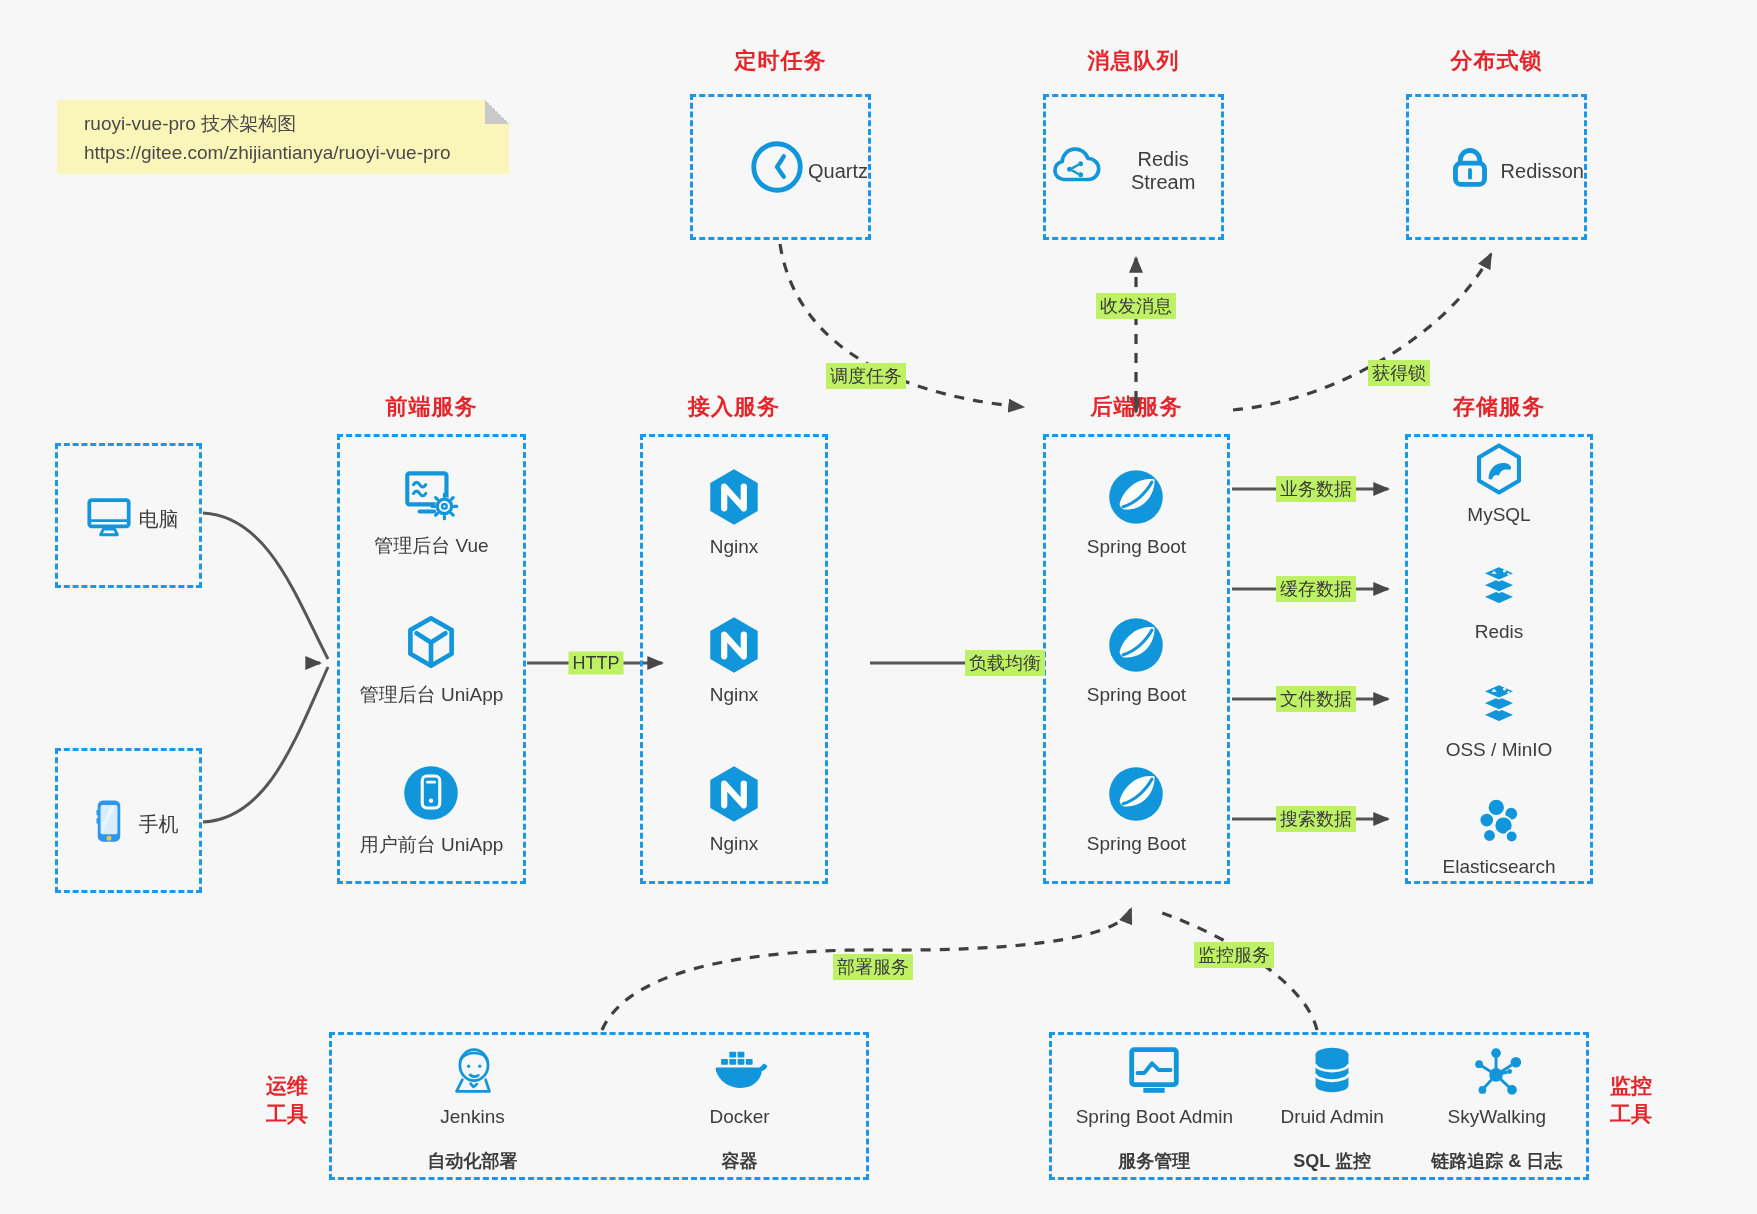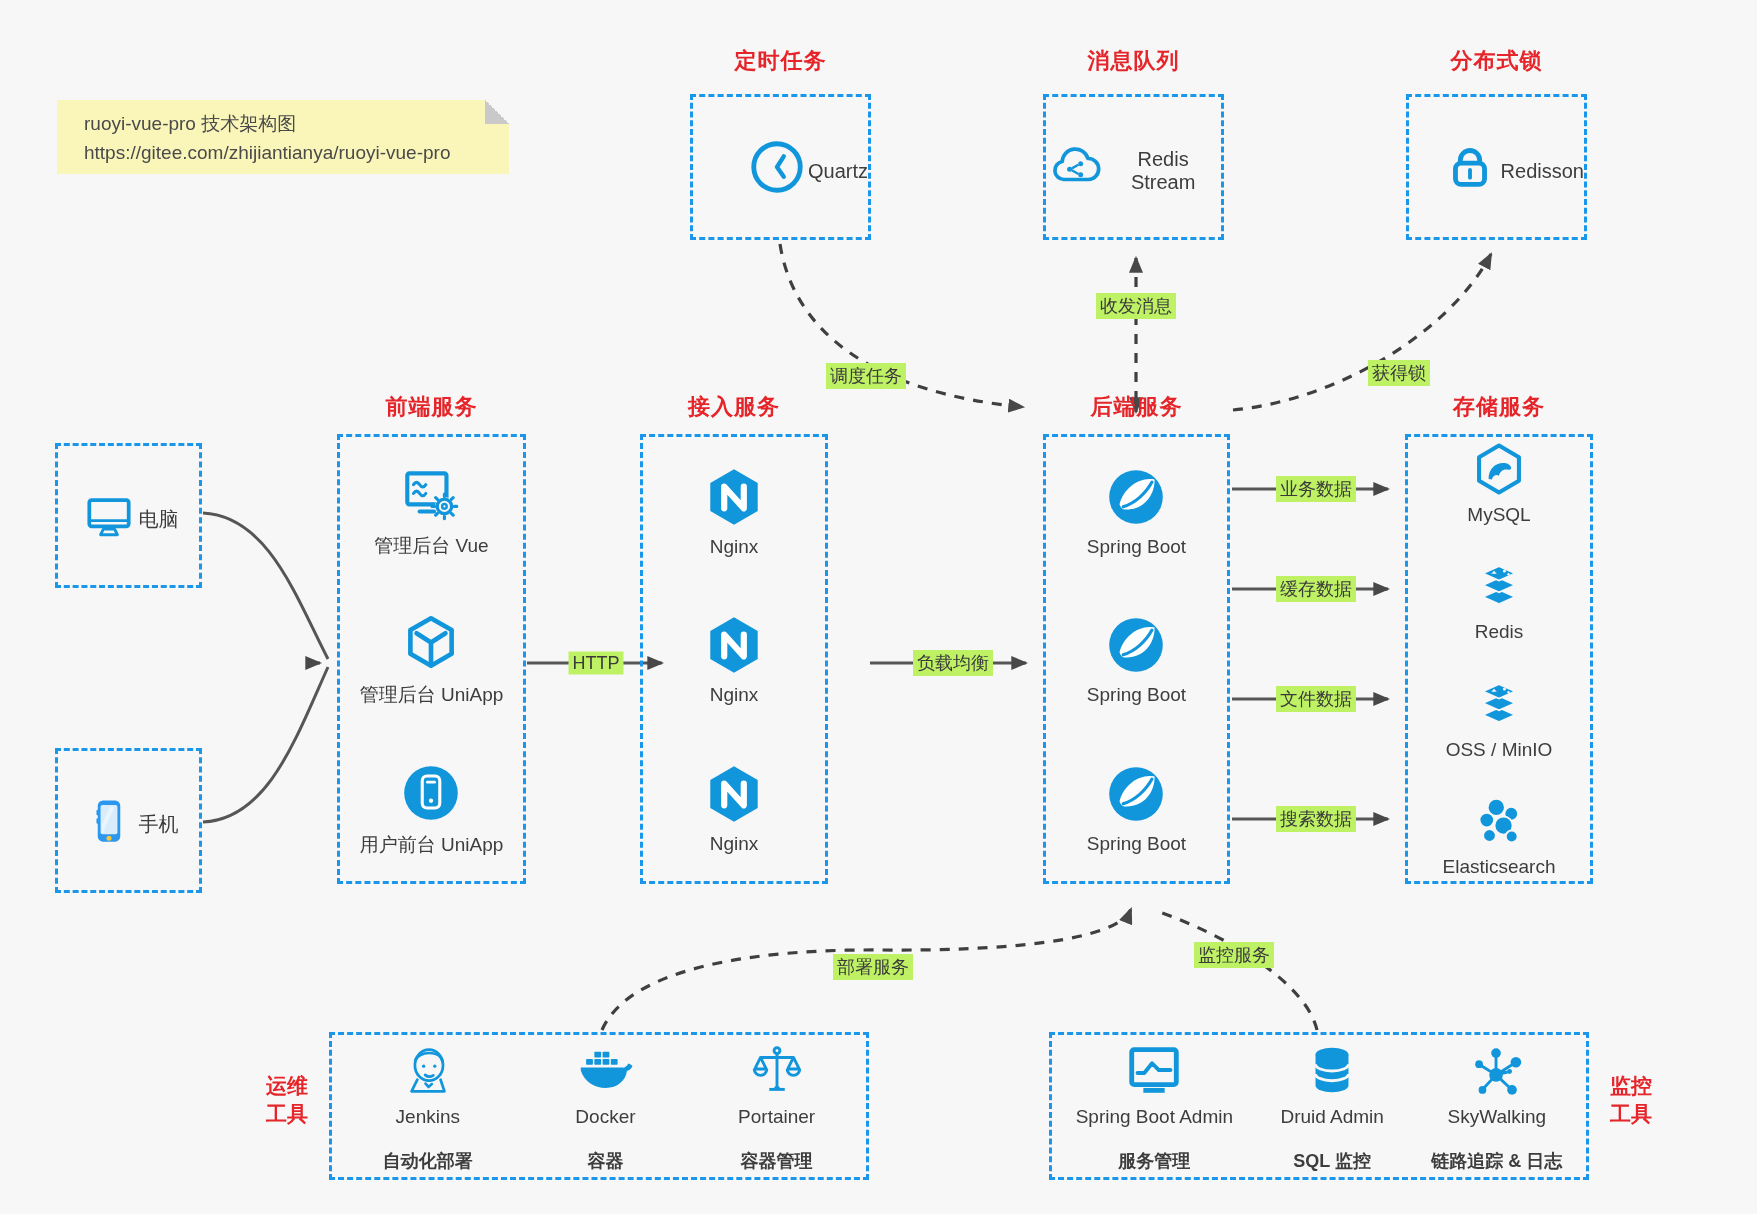--- a/index.html
+++ b/index.html
@@ -385,27 +385,20 @@
     <div class="nm">Jenkins</div>
     <div class="ds">自动化部署</div>
   </div>
   <div class="tool">
     <svg class="ic">
           <use href="#i-docker"></use>
         </svg>
     <div class="nm">Docker</div>
     <div class="ds">容器</div>
   </div>
-  <div class="tool">
-    <svg class="ic">
-          <use href="#i-portainer"></use>
-        </svg>
-    <div class="nm">Portainer</div>
-    <div class="ds">容器管理</div>
-  </div>
 </div>
 
 <div class="toolbox" style="left:1049px">
   <div class="tool">
     <svg class="ic">
           <use href="#i-sba"></use>
         </svg>
     <div class="nm">Spring Boot Admin</div>
     <div class="ds">服务管理</div>
   </div>
@@ -423,21 +416,21 @@
     <div class="nm">SkyWalking</div>
     <div class="ds">链路追踪 &amp; 日志</div>
   </div>
 </div>
 <div class="sidelabel red" style="left:1610px;top:1072px;width:60px">
   <div>监控</div>
   <div>工具</div>
 </div>
 
 <div class="elabel" style="left:596px;top:663px">HTTP</div>
-<div class="elabel" style="left:953px;top:663px">负载均衡</div>
+<div class="elabel" style="left:1005px;top:663px">负载均衡</div>
 <div class="elabel" style="left:1316px;top:489px">业务数据</div>
 <div class="elabel" style="left:1316px;top:589px">缓存数据</div>
 <div class="elabel" style="left:1316px;top:699px">文件数据</div>
 <div class="elabel" style="left:1316px;top:819px">搜索数据</div>
 <div class="elabel" style="left:866px;top:376px">调度任务</div>
 <div class="elabel" style="left:1136px;top:306px">收发消息</div>
 <div class="elabel" style="left:1399px;top:373px">获得锁</div>
 <div class="elabel" style="left:873px;top:967px">部署服务</div>
 <div class="elabel" style="left:1234px;top:955px">监控服务</div>
 

